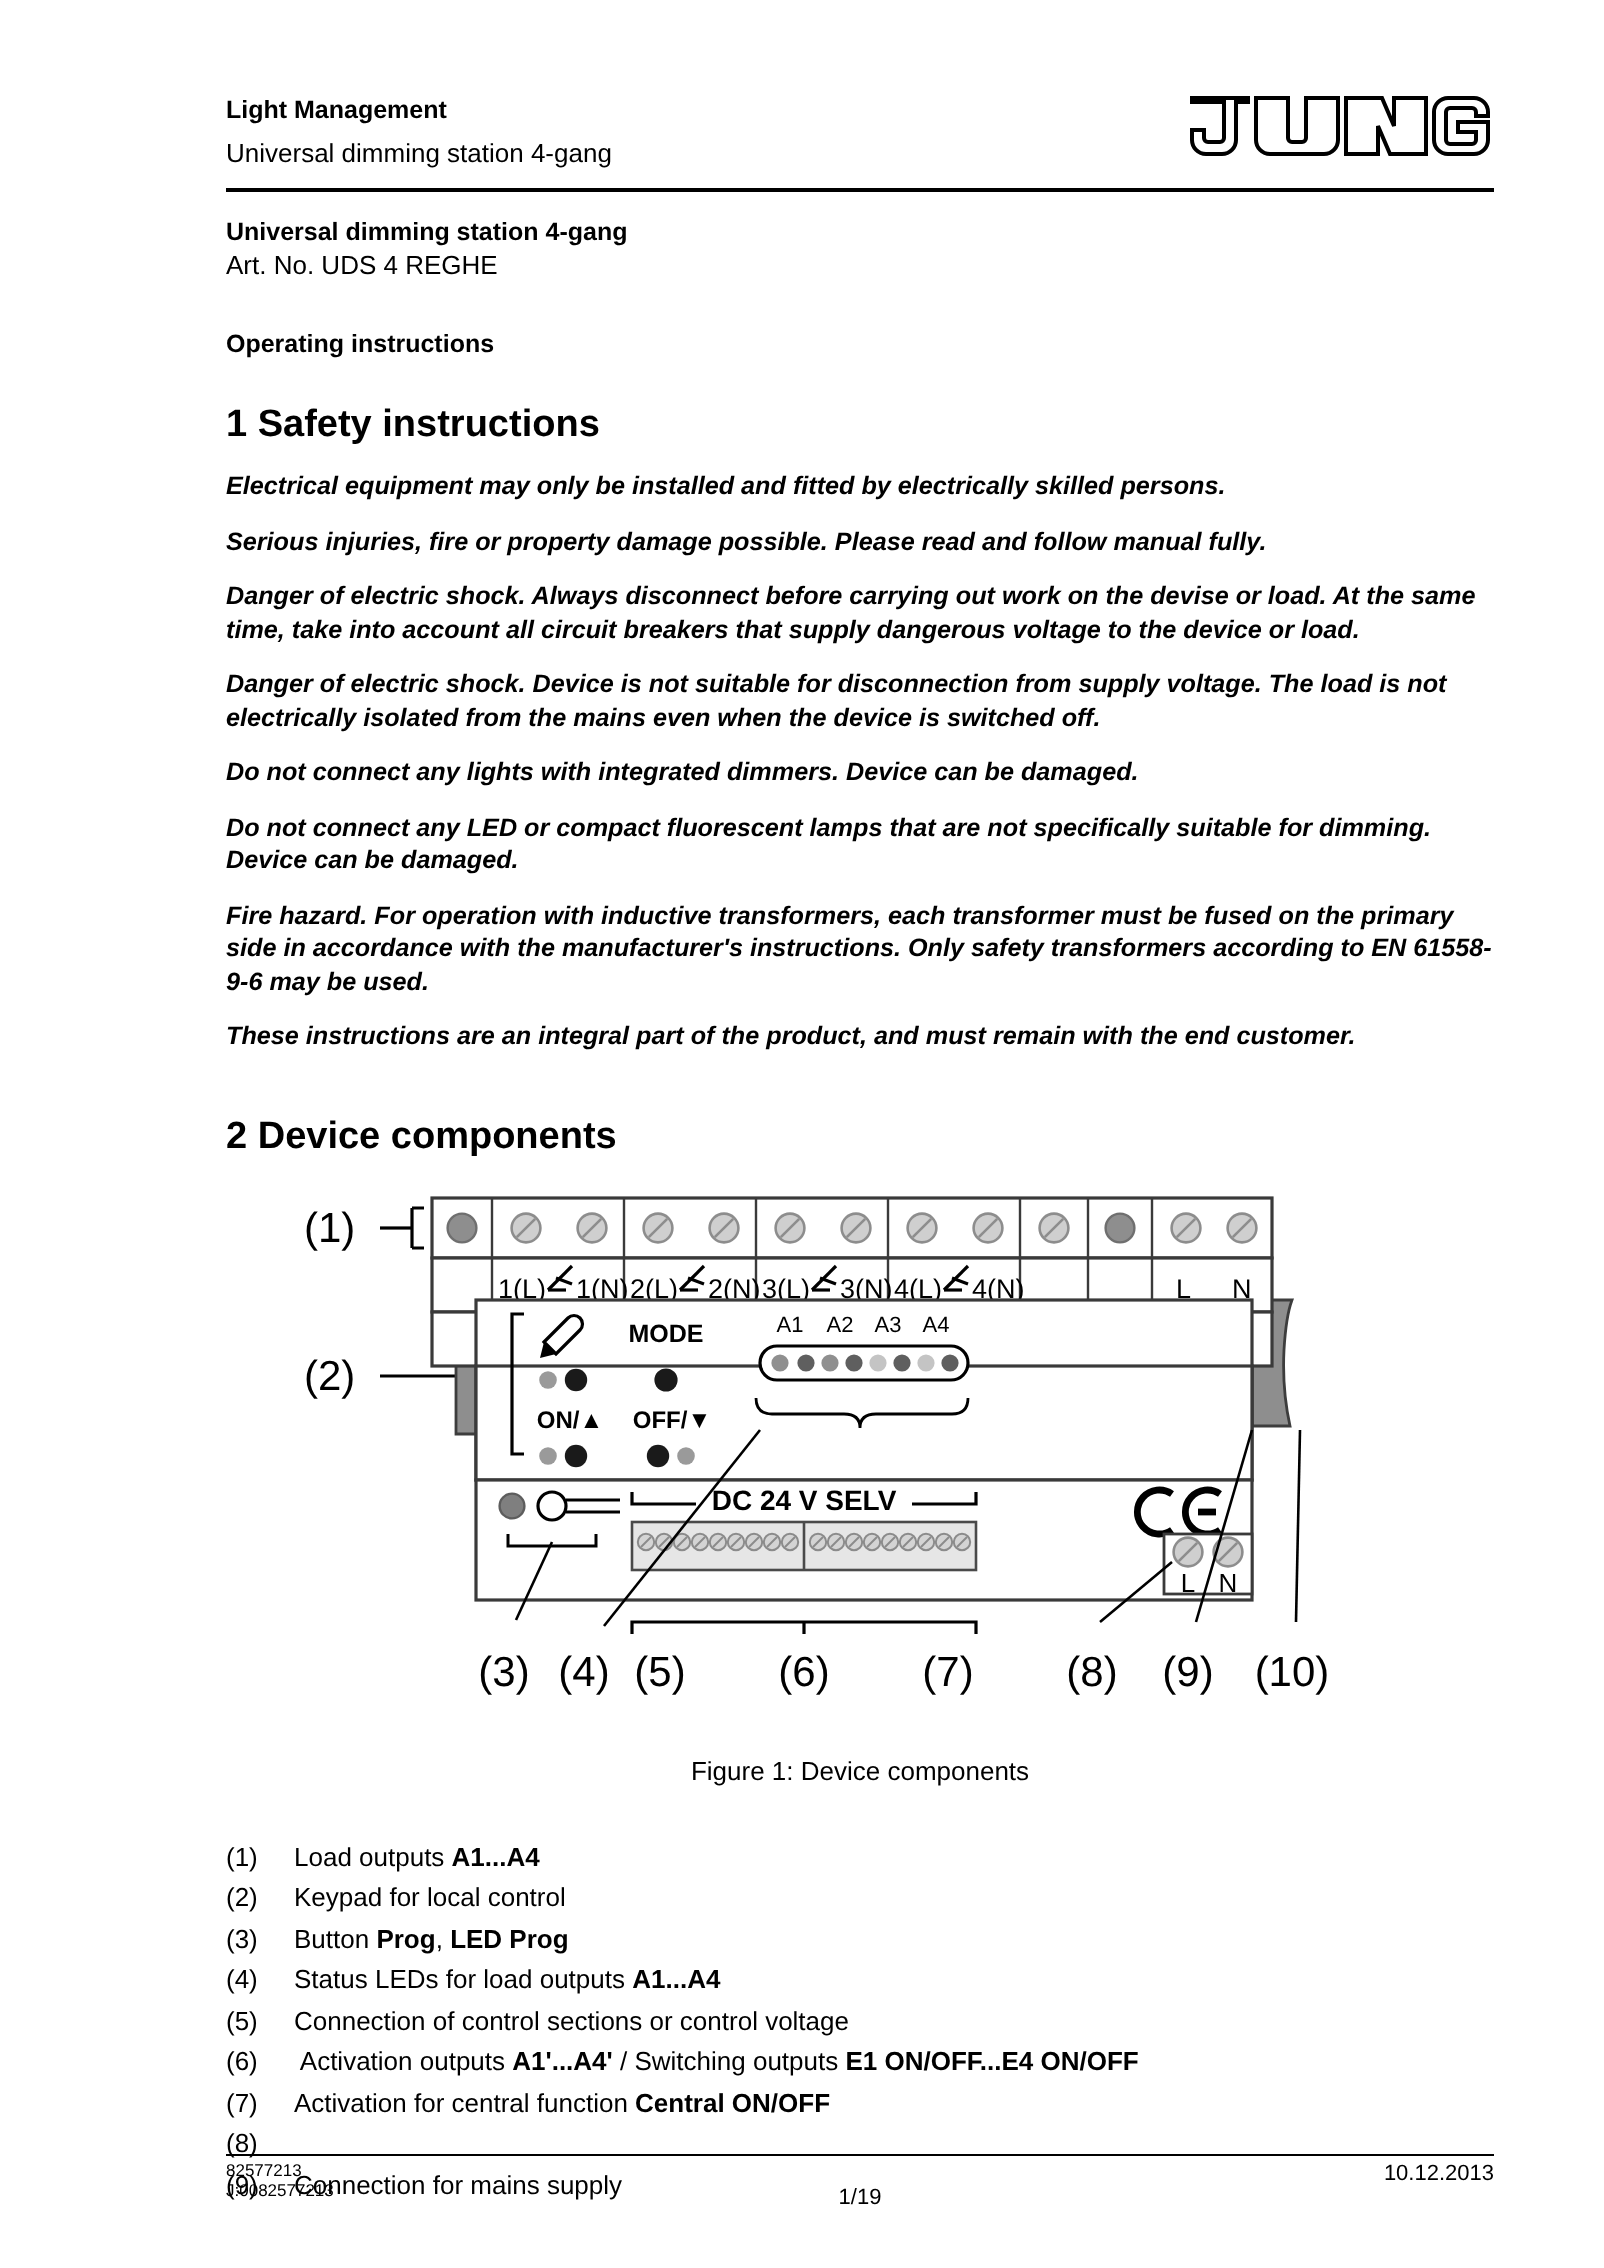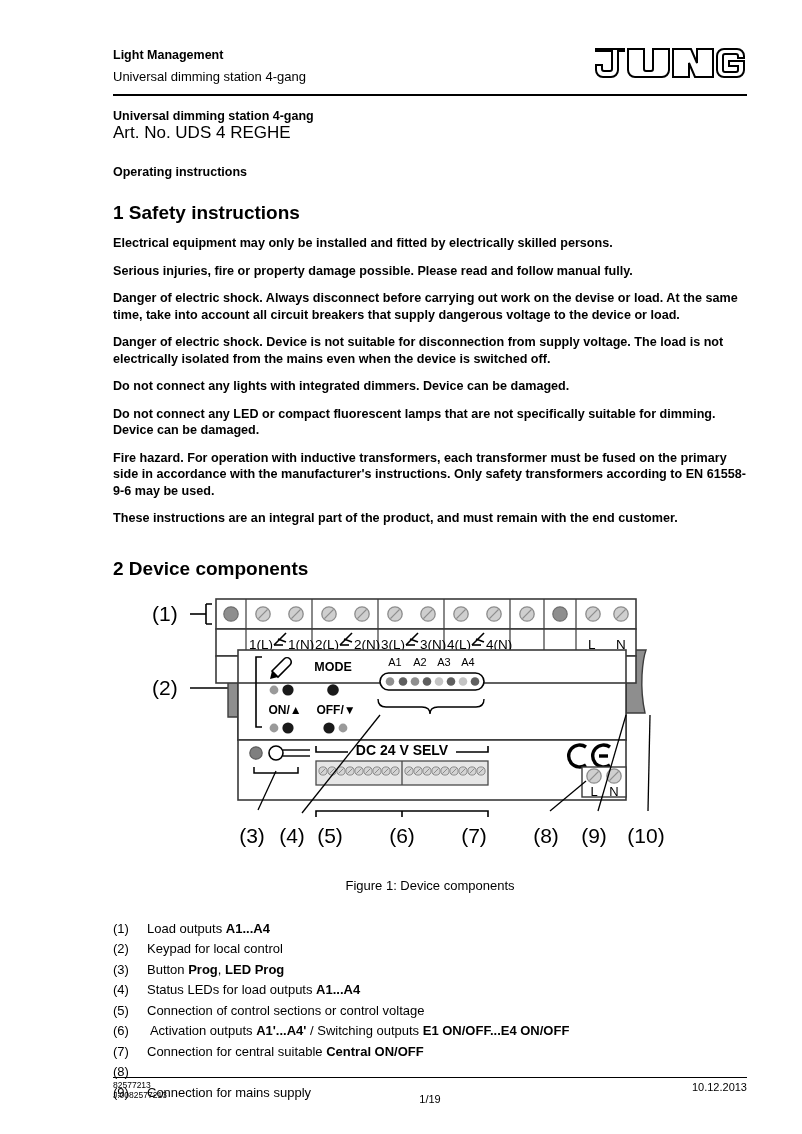--- a/index.html
+++ b/index.html
@@ -55,21 +55,21 @@
   }
 
   
   .title-block { margin-top: 12px; }
   .prod-title {
     font-size: 12.5px;
     font-weight: bold;
     line-height: 16px;
   }
   .prod-art {
-    font-size: 17px;
+    font-size: 13px;
     line-height: 17px;
   }
   .oper-instr {
     font-size: 12.5px;
     font-weight: bold;
     margin-top: 24px;
   }
 
   
   h2.sec {
@@ -78,20 +78,21 @@
     margin: 22px 0 10px 0;
     line-height: 24px;
   }
   h2.sec.sec2 { margin-top: 30px; margin-bottom: 14px; }
   p.warn {
     font-size: 12.6px;
     font-weight: bold;
     line-height: 16.5px;
     margin: 0 0 11px 0;
     text-align: left;
+    font-style: italic;
   }
 
   
   .figure-wrap {
     margin-top: 6px;
     display: flex;
     justify-content: center;
   }
   .fig-caption {
     text-align: center;
@@ -435,21 +436,21 @@
       <div class="legend-row">
         <span class="legend-num">(5)</span>
         <span class="legend-txt"><span>Connection of control sections or control voltage</span></span>
       </div>
       <div class="legend-row">
         <span class="legend-num">(6)</span>
         <span class="legend-txt"><span> Activation outputs </span><b>A1'...A4'</b><span> / Switching outputs </span><b>E1 ON/OFF...E4 ON/OFF</b></span>
       </div>
       <div class="legend-row">
         <span class="legend-num">(7)</span>
-        <span class="legend-txt"><span>Connection for central suitable </span><b>Central ON/OFF</b></span>
+        <span class="legend-txt"><span>Activation for central function </span><b>Central ON/OFF</b></span>
       </div>
       <div class="legend-row">
         <span class="legend-num">(8)</span>
       </div>
       <div class="legend-row">
         <span class="legend-num">(9)</span>
         <span class="legend-txt"><span>Connection for mains supply</span></span>
       </div>
     </div>
 

